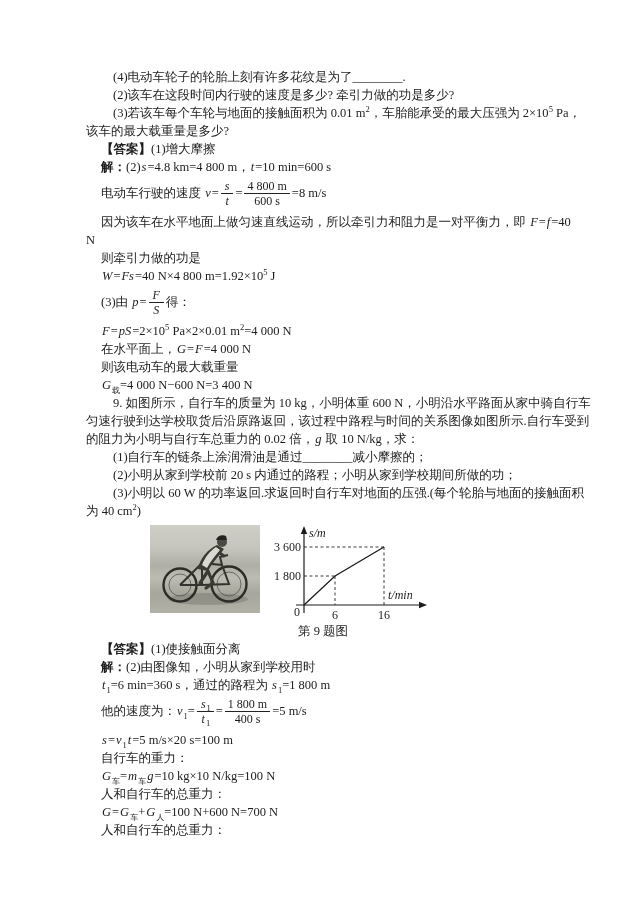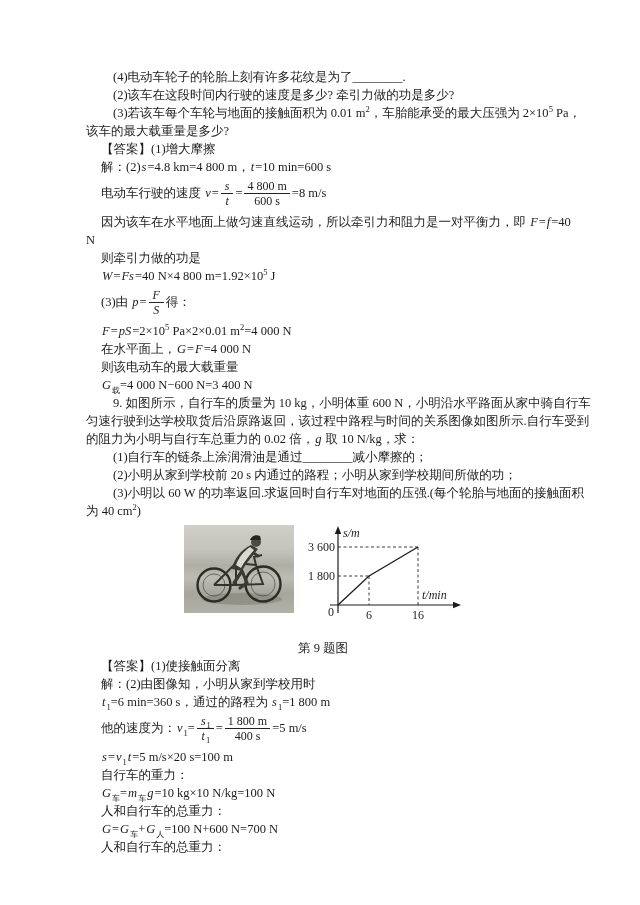--- a/index.html
+++ b/index.html
@@ -7,36 +7,36 @@
     width:640px;height:905px;background:#ffffff;overflow:hidden;
     font-family:"Liberation Serif","DejaVu Serif",serif;
     font-size:12.5px;color:#1c1c1c;
   }
   .content{padding:68px 80px 0 86px;width:474px;}
   .line{line-height:18px;min-height:18px;white-space:nowrap;}
   .ind1{padding-left:15px;}
   .ind2{text-indent:27px;}
   .flush{padding-left:0;}
   .tall{padding-top:4px;padding-bottom:4px;}
-  b{font-family:"Liberation Sans","DejaVu Sans",sans-serif;font-weight:400;}
+  b{font-family:"Liberation Sans","DejaVu Sans",sans-serif;font-weight:700;}
   i.var{font-style:italic;padding:0 1px;}
   sup{font-size:8.5px;vertical-align:super;line-height:0;}
   sub{font-size:8.5px;vertical-align:sub;line-height:0;}
   sub.cn{font-size:8px;}
   .frac{display:inline-block;vertical-align:middle;text-align:center;margin:0 2px;position:relative;top:-1px;}
   .frac .num{display:block;border-bottom:1px solid #222;padding:0 3px;line-height:14px;font-size:12px;}
   .frac .den{display:block;padding:0 3px;line-height:14px;font-size:12px;}
-  .figure-row{display:flex;align-items:flex-start;margin-left:98px;margin-top:5px;gap:14px;height:96px;}
+  .figure-row{display:flex;align-items:flex-start;margin-left:64px;margin-top:5px;gap:14px;height:96px;}
   .photo{
     width:110px;height:88px;position:relative;overflow:hidden;
     background:linear-gradient(180deg,#cfcfc8 0%,#c4c4bc 28%,#aeaea5 46%,#bcbcb3 60%,#a6a69c 78%,#b1b1a7 100%);
   }
   .photo svg{position:absolute;left:0;top:0;}
   .graph svg{display:block;}
-  .caption{text-align:center;line-height:18px;margin-top:18px;}
+  .caption{text-align:center;line-height:18px;margin-top:1px;}
   .gtxt{font-family:"Liberation Serif","DejaVu Serif",serif;fill:#1c1c1c;}
 </style>
 </head>
 <body>
 
 <div class="content">
 
   <div id="lines-top">
       <div class="line ind2">(4)电动车轮子的轮胎上刻有许多花纹是为了________.</div>
       <div class="line ind2">(2)该车在这段时间内行驶的速度是多少? 牵引力做的功是多少?</div>

